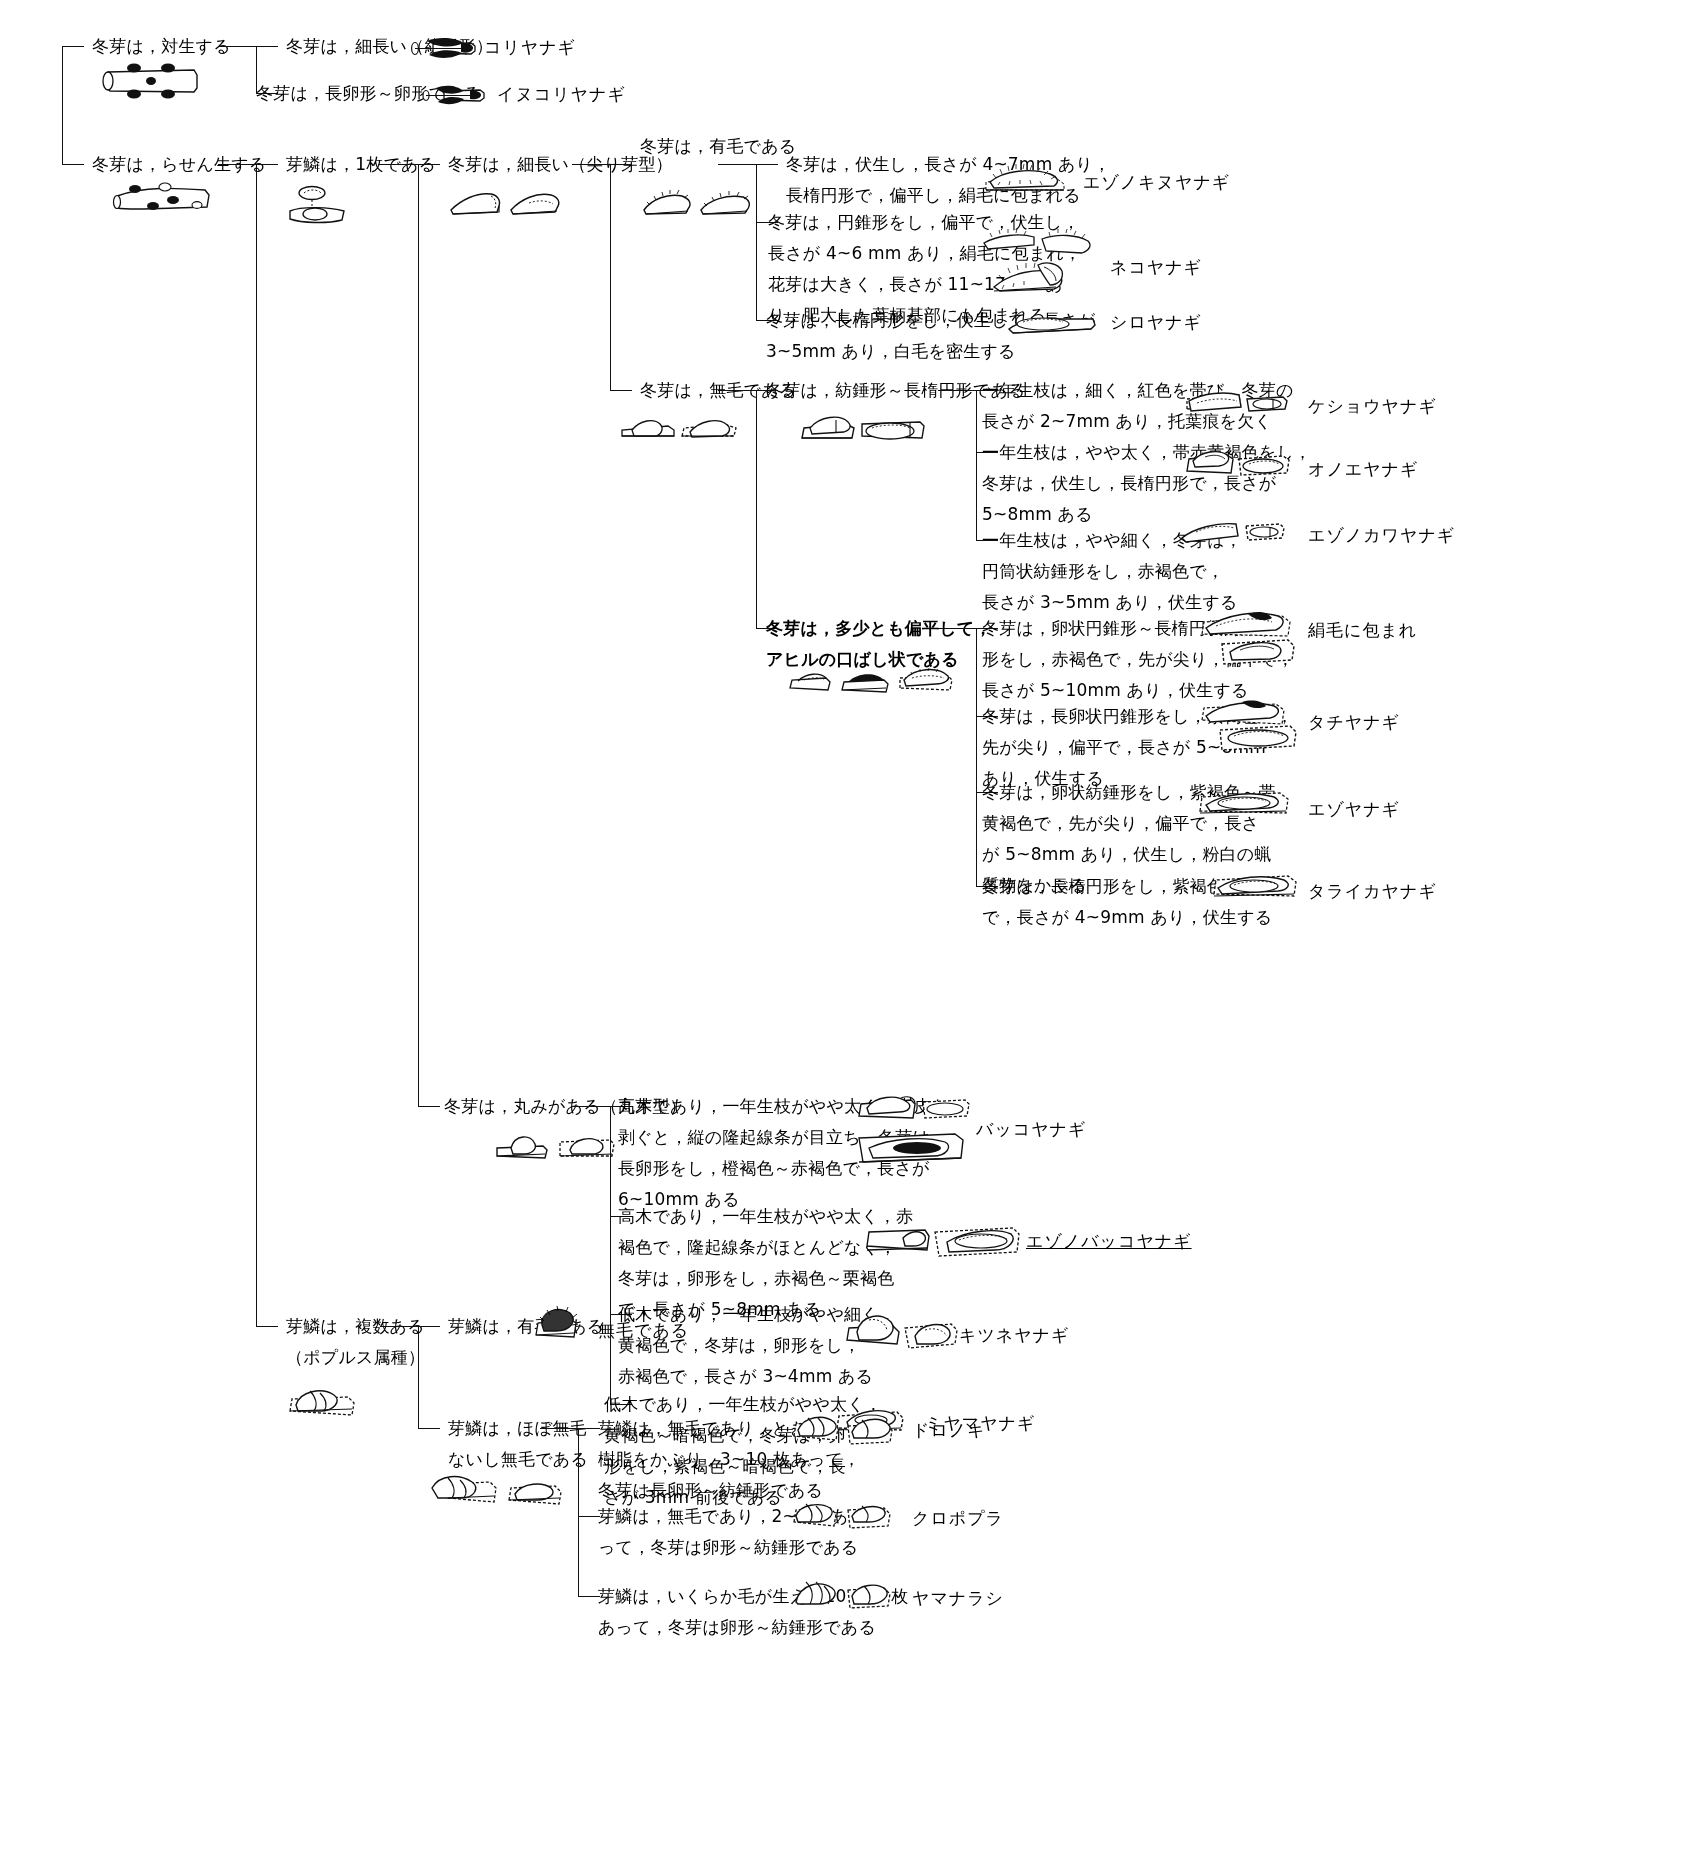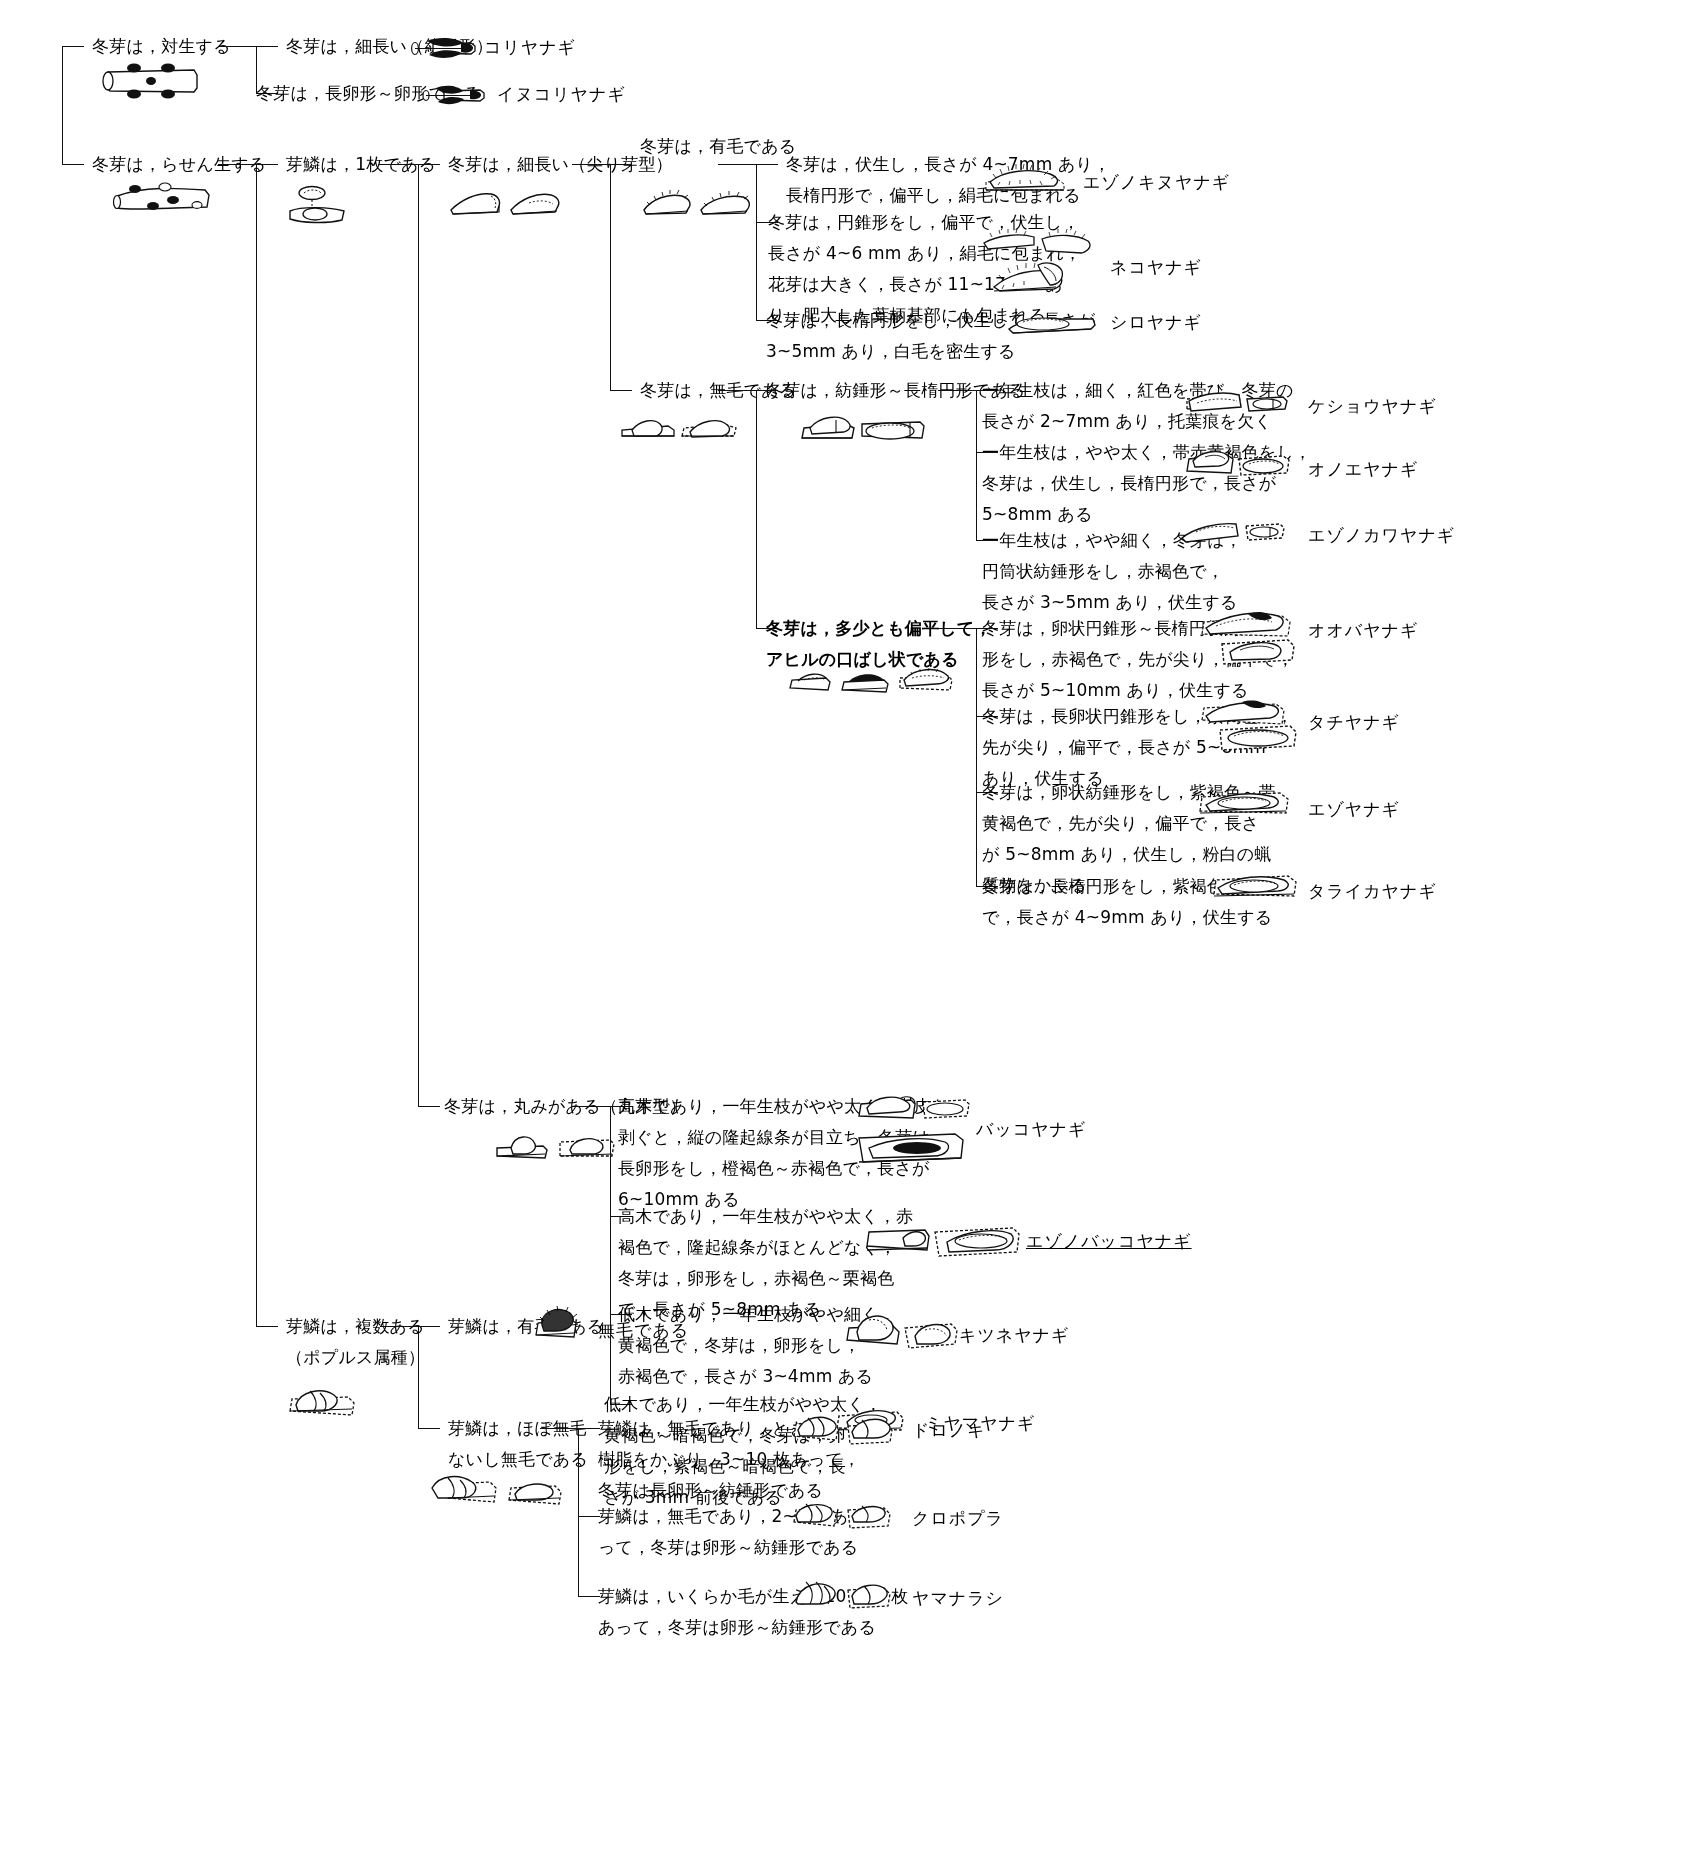--- a/index.html
+++ b/index.html
@@ -392,21 +392,21 @@
     <svg width="110" height="62" viewBox="0 0 110 62">
       <path d="M6 26 L8 14 L86 8 L94 14 L92 28 Z" fill="#fff" stroke="#111" stroke-width="1.2" stroke-dasharray="3 2"></path>
       <path d="M10 20 C30 6 60 2 82 8 C90 11 88 18 80 22 L14 26 Z" fill="#fff" stroke="#111" stroke-width="1.4"></path>
       <path d="M52 6 C62 2 72 4 76 10 C70 14 58 12 52 6 Z" fill="#111"></path>
       <path d="M20 18 C40 10 62 9 76 14" fill="none" stroke="#111" stroke-width=".9" stroke-dasharray="2 2"></path>
       <path d="M26 36 L92 32 L98 38 L96 52 L28 56 Z" fill="#fff" stroke="#111" stroke-width="1.4" stroke-dasharray="3 2"></path>
       <path d="M34 44 C48 34 70 32 82 38 C88 42 84 50 74 51 L36 52 Z" fill="#fff" stroke="#111" stroke-width="1.4"></path>
       <path d="M44 42 C56 37 70 37 78 41" fill="none" stroke="#111" stroke-width=".9"></path>
     </svg>
   </div>
-  <div class="sp" style="left:1308px;top:618px;">オオバヤナギ</div>
+  <div class="sp" style="left:1308px;top:618px;">絹毛に包まれ</div>
 
   <div class="txt" style="left:982px;top:701px;">冬芽は，長卵状円錐形をし，紫褐色で，
 先が尖り，偏平で，長さが 5~8mm
 あり，伏生する</div>
   <div class="fig" style="left:1196px;top:698px;">
     <svg width="110" height="56" viewBox="0 0 110 56">
       <path d="M6 22 L8 10 L80 6 L88 12 L86 26 Z" fill="#fff" stroke="#111" stroke-width="1.2" stroke-dasharray="3 2"></path>
       <path d="M10 18 C28 4 58 2 78 8 C86 12 82 18 74 20 L14 24 Z" fill="#fff" stroke="#111" stroke-width="1.4"></path>
       <path d="M46 4 C56 1 66 3 70 8 C64 12 52 10 46 4 Z" fill="#111"></path>
       <path d="M24 32 L94 28 L100 34 L98 48 L26 52 Z" fill="#fff" stroke="#111" stroke-width="1.4" stroke-dasharray="3 2"></path>

